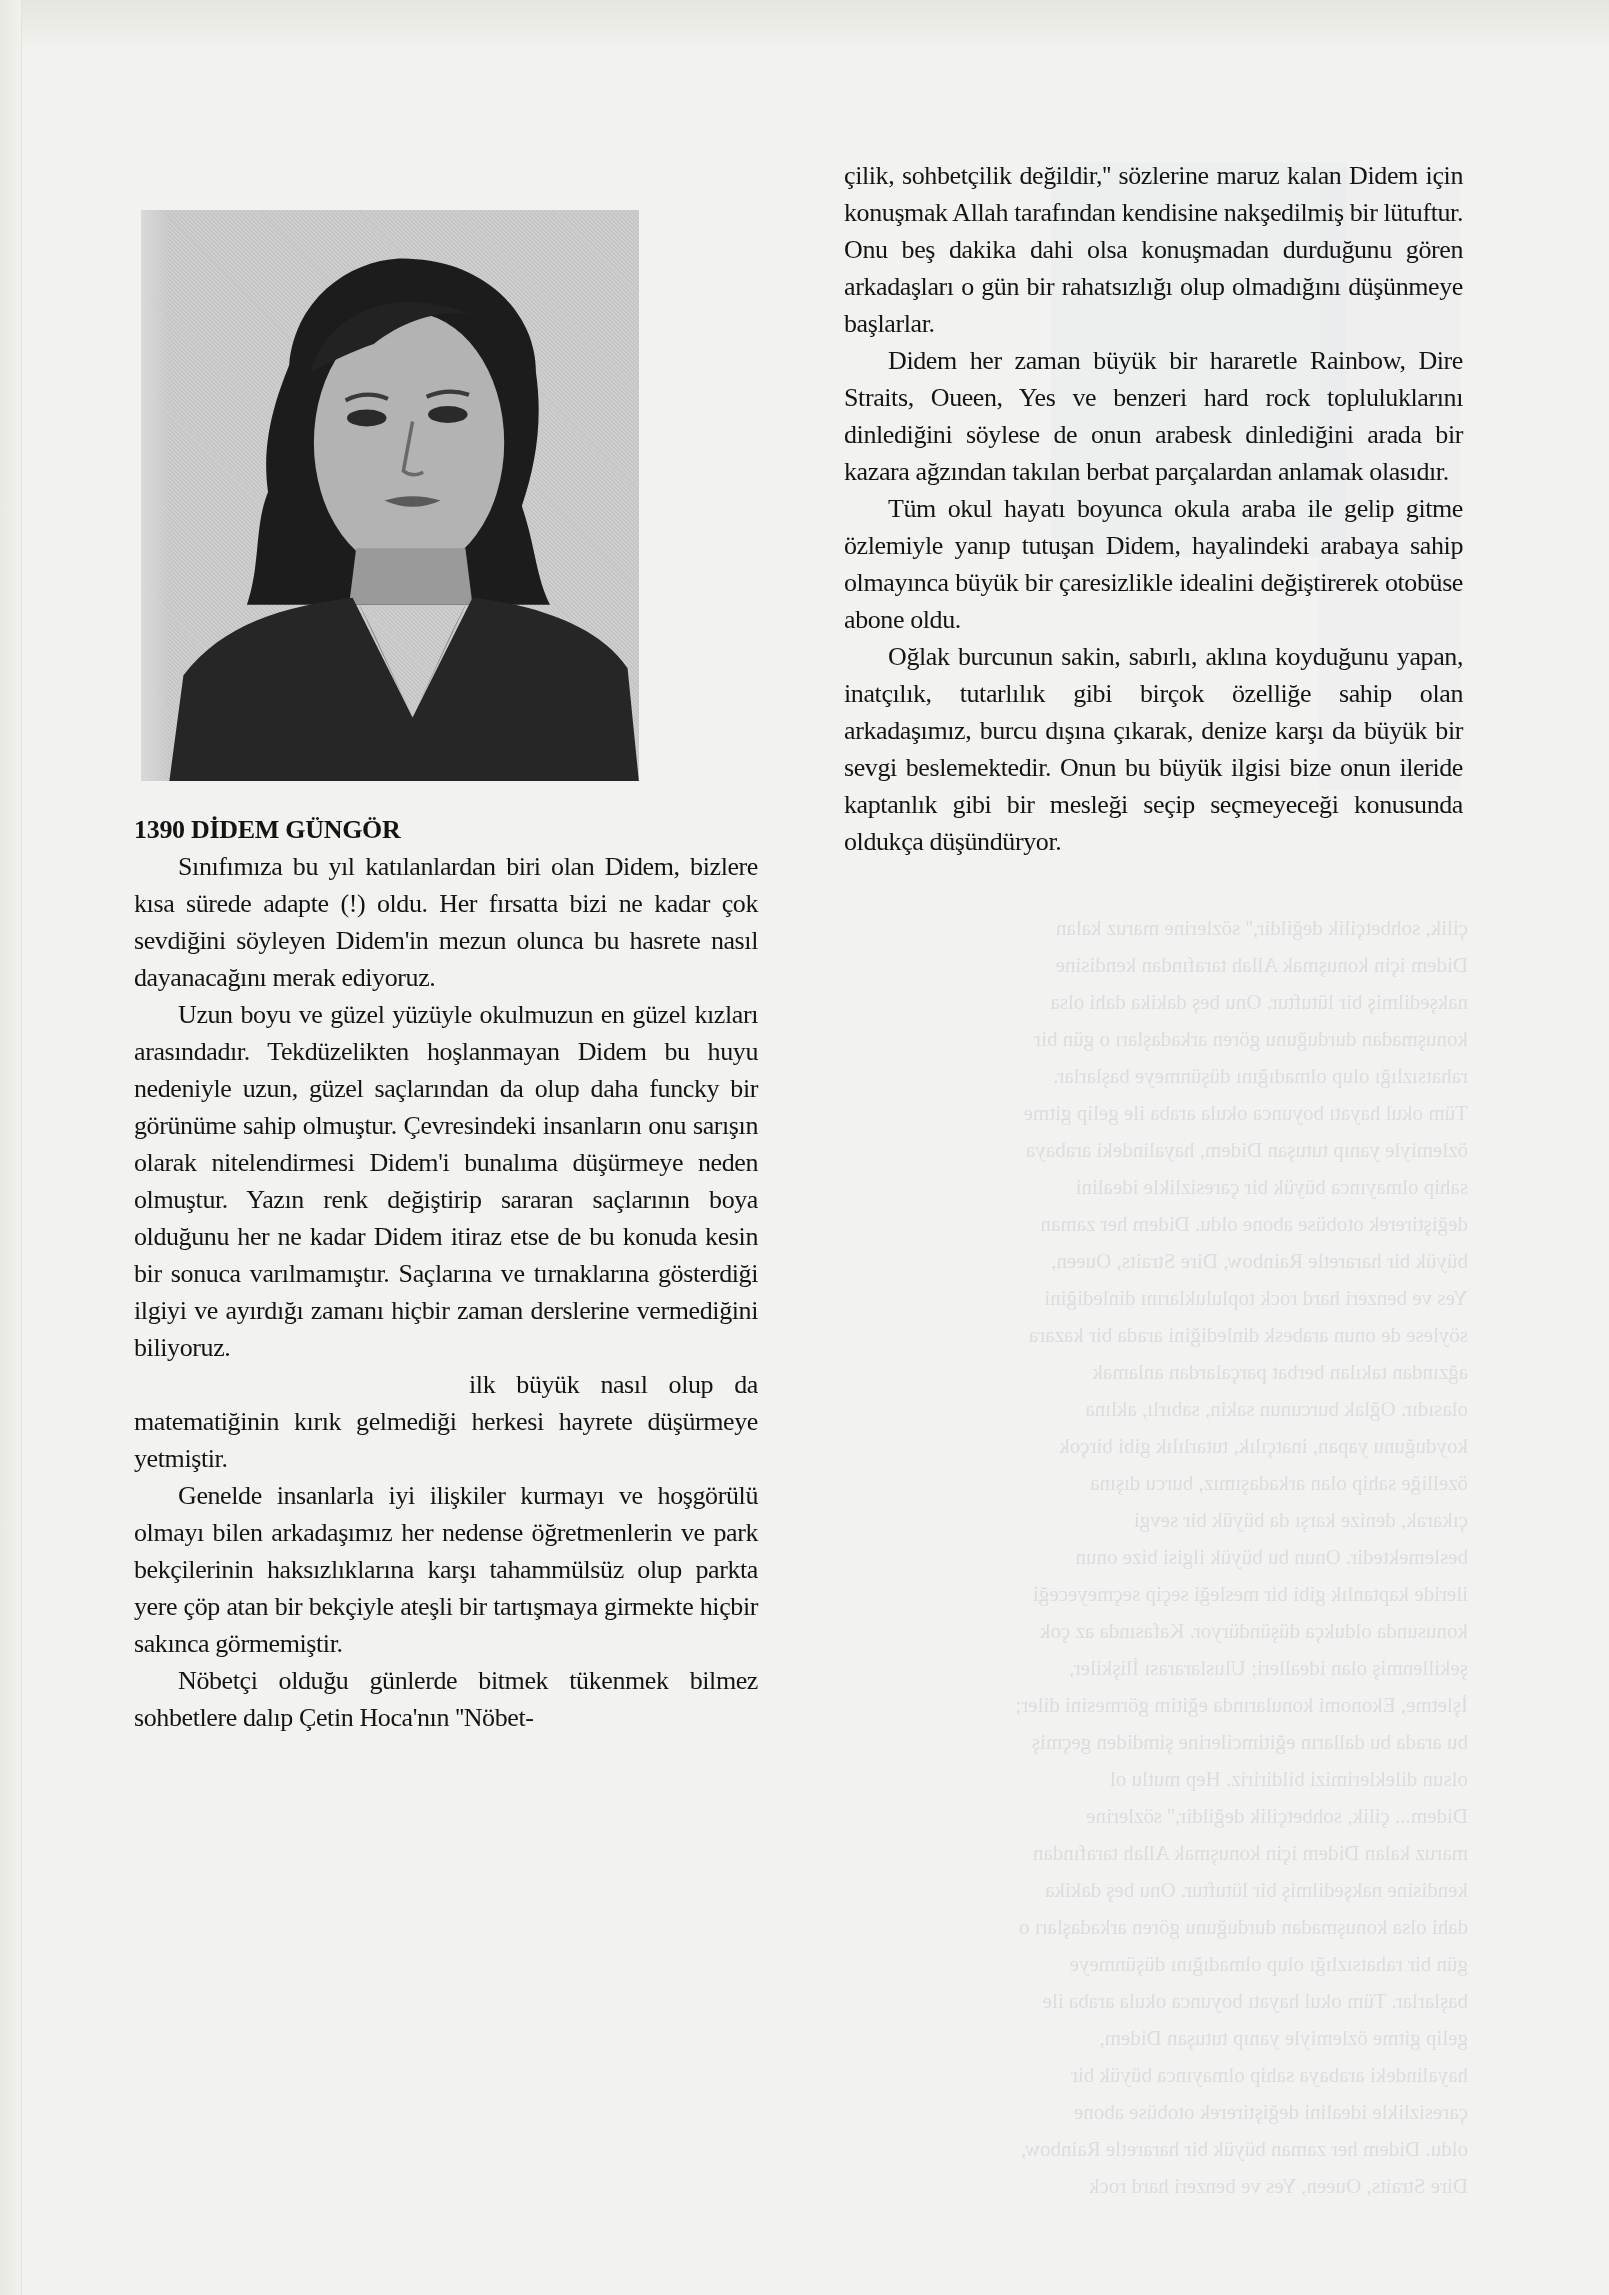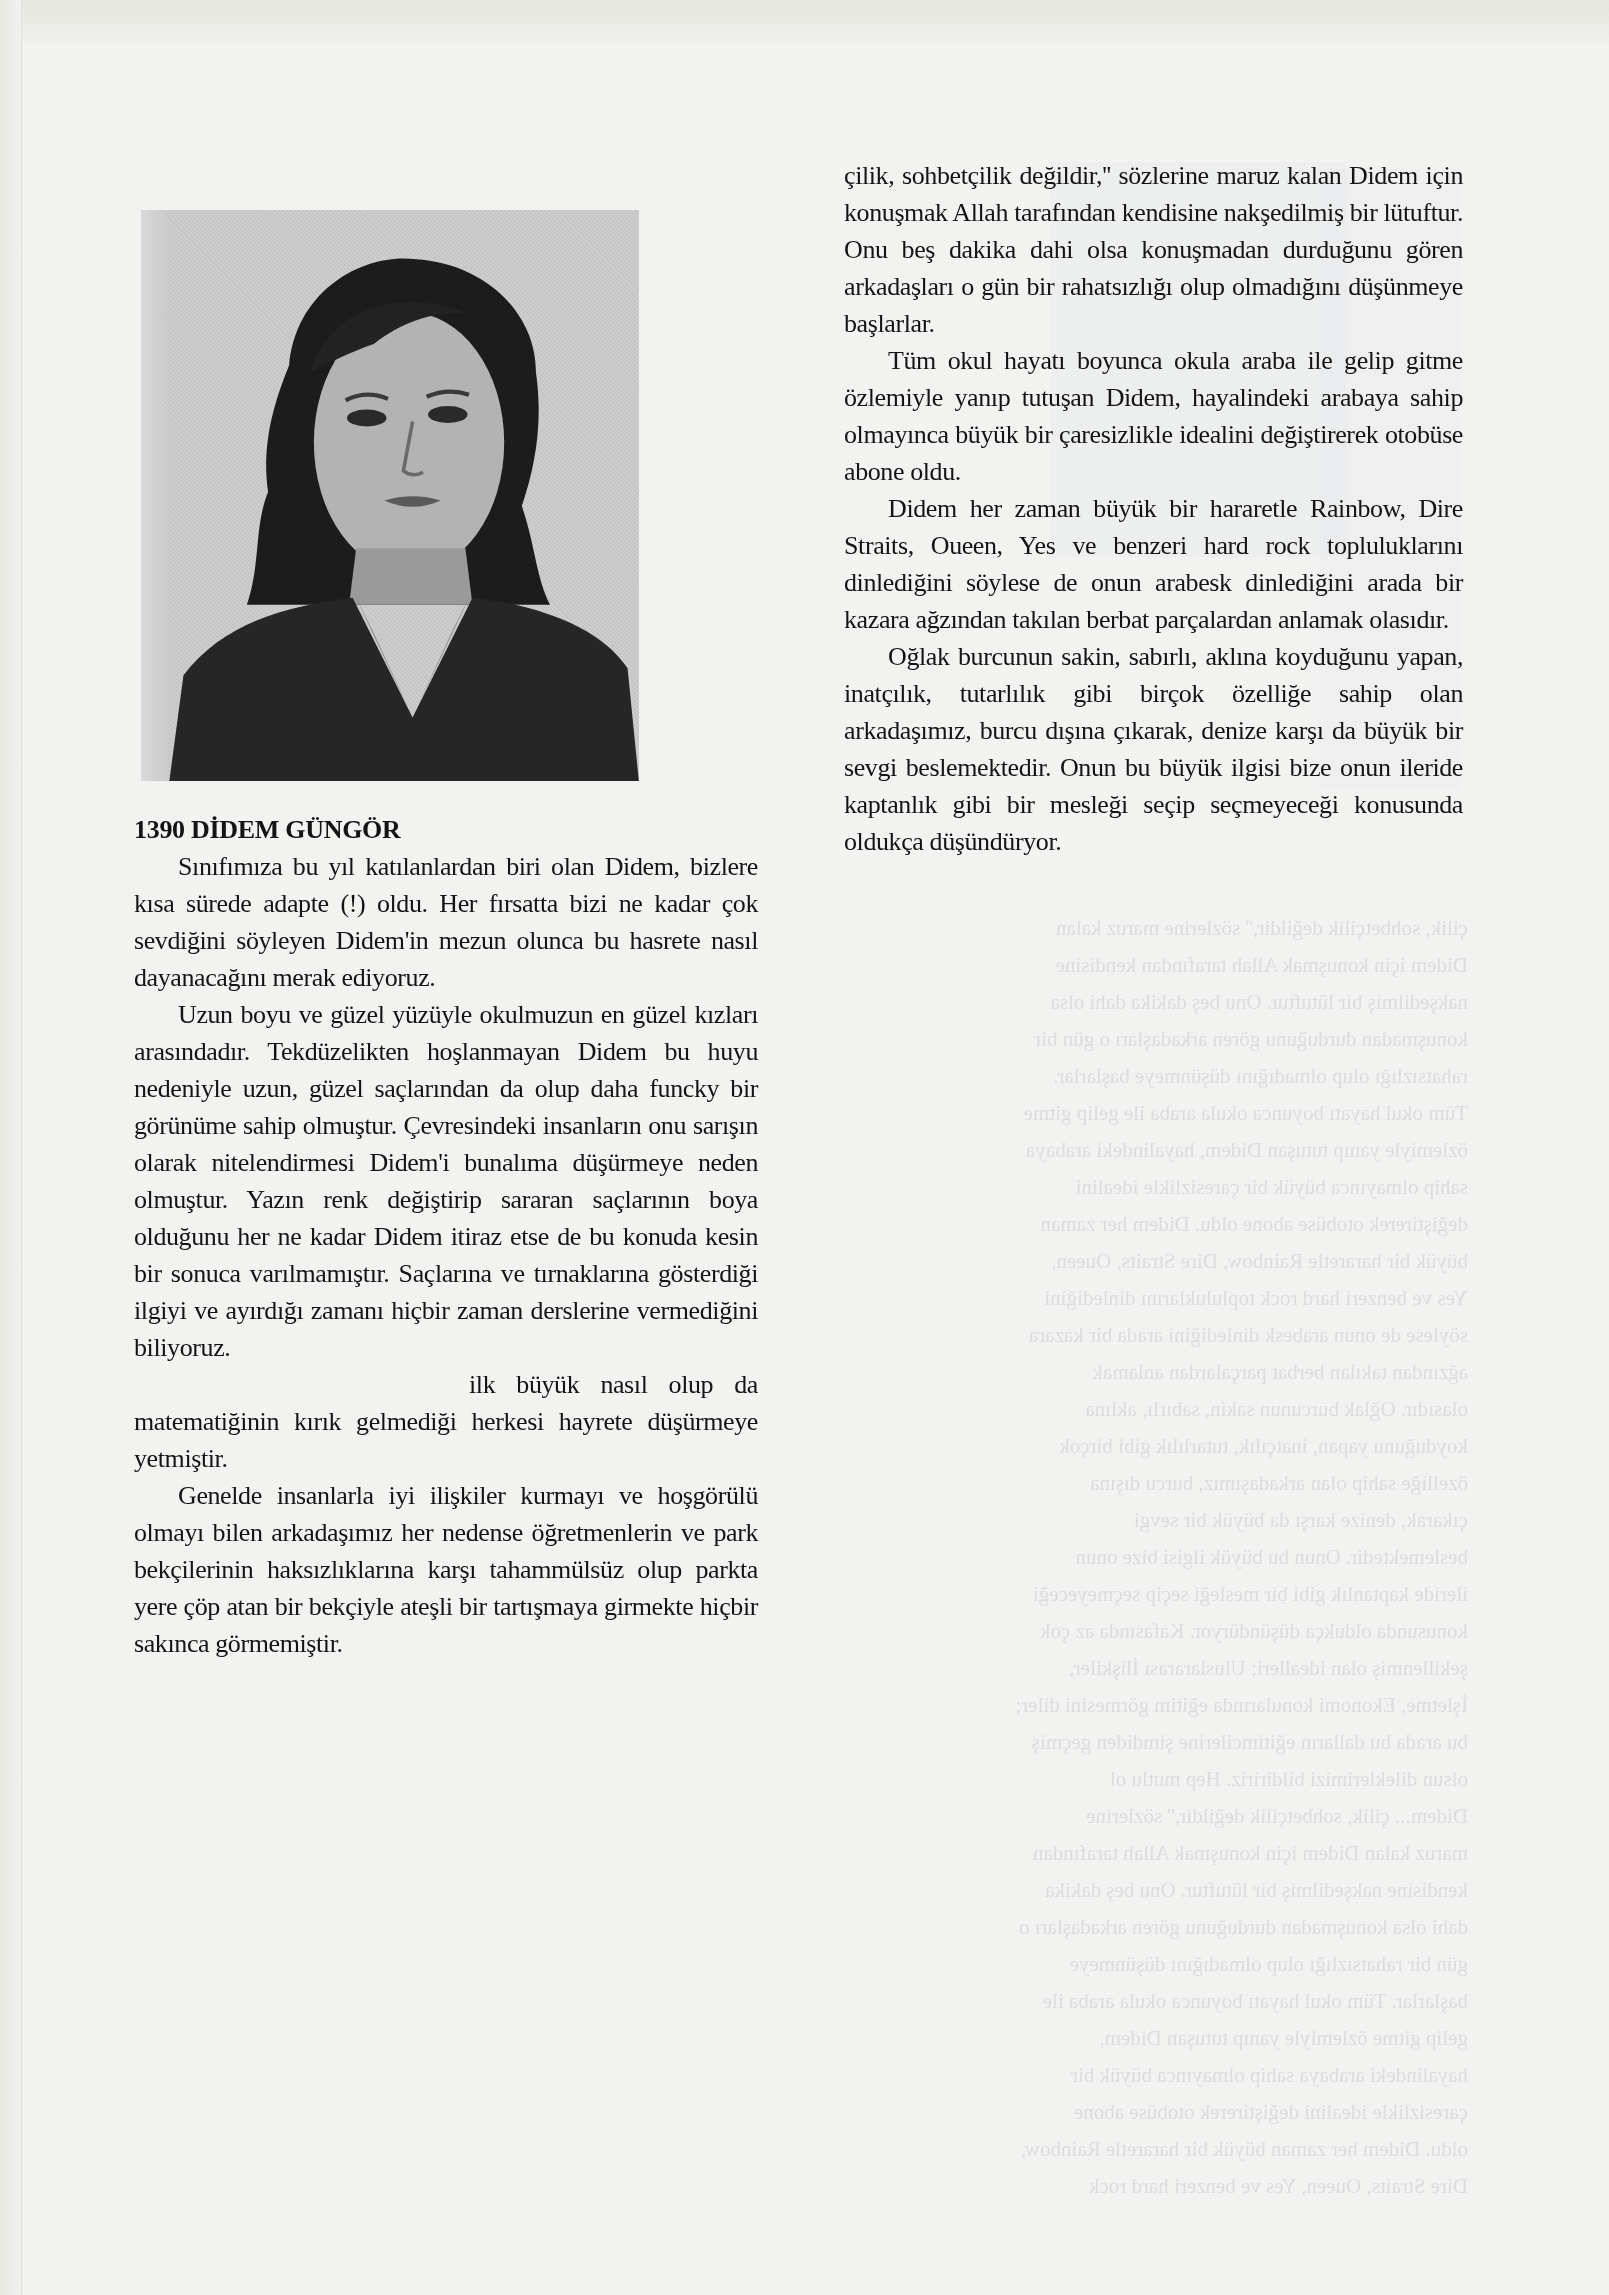--- a/index.html
+++ b/index.html
@@ -121,21 +121,22 @@
   </svg>
   <div class="photo-left-fade"></div>
 </div>
 
 <div class="col col-left">
   <p class="heading">1390 DİDEM GÜNGÖR</p>
   <p class="indent">Sınıfımıza bu yıl katılanlardan biri olan Didem, bizlere kısa sürede adapte (!) oldu. Her fırsatta bizi ne kadar çok sevdiğini söyleyen Didem'in mezun olunca bu hasrete nasıl dayanacağını merak ediyoruz.</p>
   <p class="indent">Uzun boyu ve güzel yüzüyle okulmuzun en güzel kızları arasındadır. Tekdüzelikten hoşlanmayan Didem bu huyu nedeniyle uzun, güzel saçlarından da olup daha funcky bir görünüme sahip olmuştur. Çevresindeki insanların onu sarışın olarak nitelendirmesi Didem'i bunalıma düşürmeye neden olmuştur. Yazın renk değiştirip sararan saçlarının boya olduğunu her ne kadar Didem itiraz etse de bu konuda kesin bir sonuca varılmamıştır. Saçlarına ve tırnaklarına gösterdiği ilgiyi ve ayırdığı zamanı hiçbir zaman derslerine vermediğini biliyoruz.</p>
   <p style="text-indent:335px;">ilk büyük nasıl olup da matematiğinin kırık gelmediği herkesi hayrete düşürmeye yetmiştir.</p>
   <p class="indent">Genelde insanlarla iyi ilişkiler kurmayı ve hoşgörülü olmayı bilen arkadaşımız her nedense öğretmenlerin ve park bekçilerinin haksızlıklarına karşı tahammülsüz olup parkta yere çöp atan bir bekçiyle ateşli bir tartışmaya girmekte hiçbir sakınca görmemiştir.</p>
+  <p class="indent">Nöbetçi olduğu günlerde bitmek tükenmek bilmez sohbetlere dalıp Çetin Hoca'nın ''Nöbet-</p>
 </div>
 
 <div class="col col-right">
   <p>çilik, sohbetçilik değildir,'' sözlerine maruz kalan Didem için konuşmak Allah tarafından kendisine nakşedilmiş bir lütuftur. Onu beş dakika dahi olsa konuşmadan durduğunu gören arkadaşları o gün bir rahatsızlığı olup olmadığını düşünmeye başlarlar.</p>
+  <p class="indent">Didem her zaman büyük bir hararetle Rainbow, Dire Straits, Oueen, Yes ve benzeri hard rock topluluklarını dinlediğini söylese de onun arabesk dinlediğini arada bir kazara ağzından takılan berbat parçalardan anlamak olasıdır.</p>
   <p class="indent">Tüm okul hayatı boyunca okula araba ile gelip gitme özlemiyle yanıp tutuşan Didem, hayalindeki arabaya sahip olmayınca büyük bir çaresizlikle idealini değiştirerek otobüse abone oldu.</p>
-  <p class="indent">Didem her zaman büyük bir hararetle Rainbow, Dire Straits, Oueen, Yes ve benzeri hard rock topluluklarını dinlediğini söylese de onun arabesk dinlediğini arada bir kazara ağzından takılan berbat parçalardan anlamak olasıdır.</p>
   <p class="indent">Oğlak burcunun sakin, sabırlı, aklına koyduğunu yapan, inatçılık, tutarlılık gibi birçok özelliğe sahip olan arkadaşımız, burcu dışına çıkarak, denize karşı da büyük bir sevgi beslemektedir. Onun bu büyük ilgisi bize onun ileride kaptanlık gibi bir mesleği seçip seçmeyeceği konusunda oldukça düşündüryor.</p>
 </div>
 
 
 </body></html>

